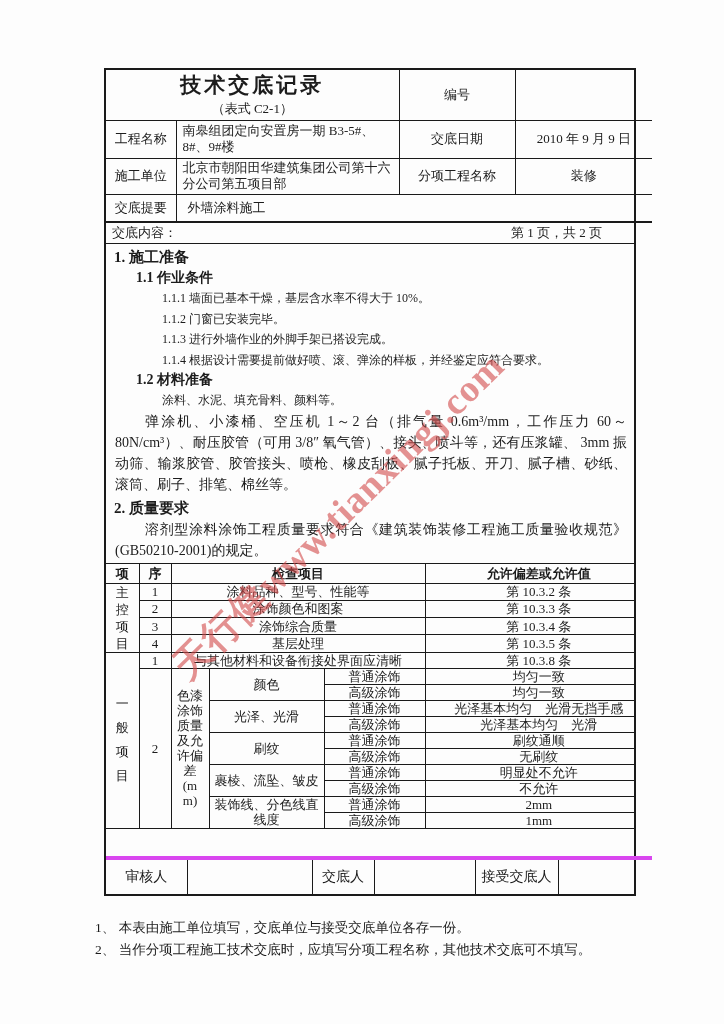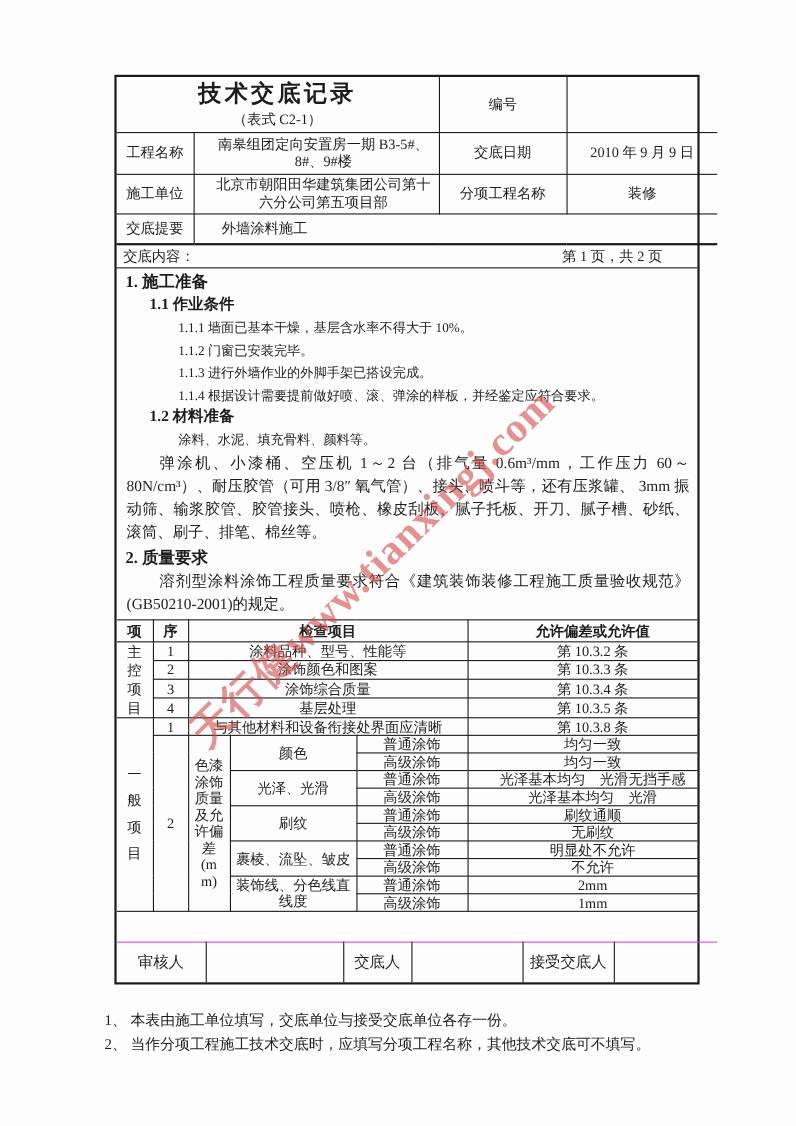--- a/index.html
+++ b/index.html
@@ -25,26 +25,26 @@
   
   tr td:first-child { border-left: 0; }
   tr td:last-child  { border-right: 0; }
   .header-table tr:first-child td { border-top: 0; }
   .header-table tr:last-child td  { border-bottom: 2px solid #1a1a1a; }
 
   .title-cell { text-align: center; height: 50px; }
   .form-title { font-size: 21px; font-weight: bold; letter-spacing: 3px; }
   .form-code  { font-size: 13px; margin-top: 1px; }
   .lab { text-align: center; }
-  .val-left { text-align: center; padding-left: 17px; line-height: 16px; }
+  .val-left { text-align: left; padding-left: 6px; line-height: 16px; }
   .val-center { text-align: center; }
   .row-b td { height: 38px; }
   .row-c td { height: 36px; }
   .row-d td { height: 28px; }
-  .summary-val { padding-left: 25px; }
+  .summary-val { padding-left: 11px; }
 
   .content-label-row {
     display: flex; justify-content: space-between; align-items: center;
     height: 21px; padding: 0 6px;
     border-bottom: 1px solid #1a1a1a;
     font-size: 13px;
   }
   .content-label-row .pageinfo { padding-right: 26px; }
 
   .content-body { height: 612px; overflow: hidden; }
@@ -55,21 +55,21 @@
 
   .quality-table { margin-top: 2px; }
   .quality-table td { text-align: center; padding: 0 3px; height: 16px; line-height: 15px; }
   .quality-table .qhead td { font-weight: bold; height: 20px; }
   .qt-item { text-align: left; padding-left: 5px; }
   .vcell { padding: 0; }
   .vlab  { width: 15px; margin: 0 auto; word-break: break-all; line-height: 17px; text-align: center; }
   .vlab-loose { line-height: 24px; }
   .grp-label { width: 28px; margin: 0 auto; word-break: break-all; line-height: 15px; text-align: center; }
 
-  .sig-table td { height: 36px; font-size: 14px; border-top: 1px solid #d946ef; border-bottom: 0; text-align: center; }
+  .sig-table td { height: 36px; font-size: 14px; border-top: 4px solid #d946ef; border-bottom: 0; text-align: center; }
 
   .notes { position: absolute; left: 95px; top: 917px; font-size: 13.5px; line-height: 22px; }
   .note-line { white-space: nowrap; }
 
   .watermark {
     position: absolute;
     left: 112px; top: 482px;
     width: 470px;
     transform: rotate(-44.5deg);
     font-size: 38px;

